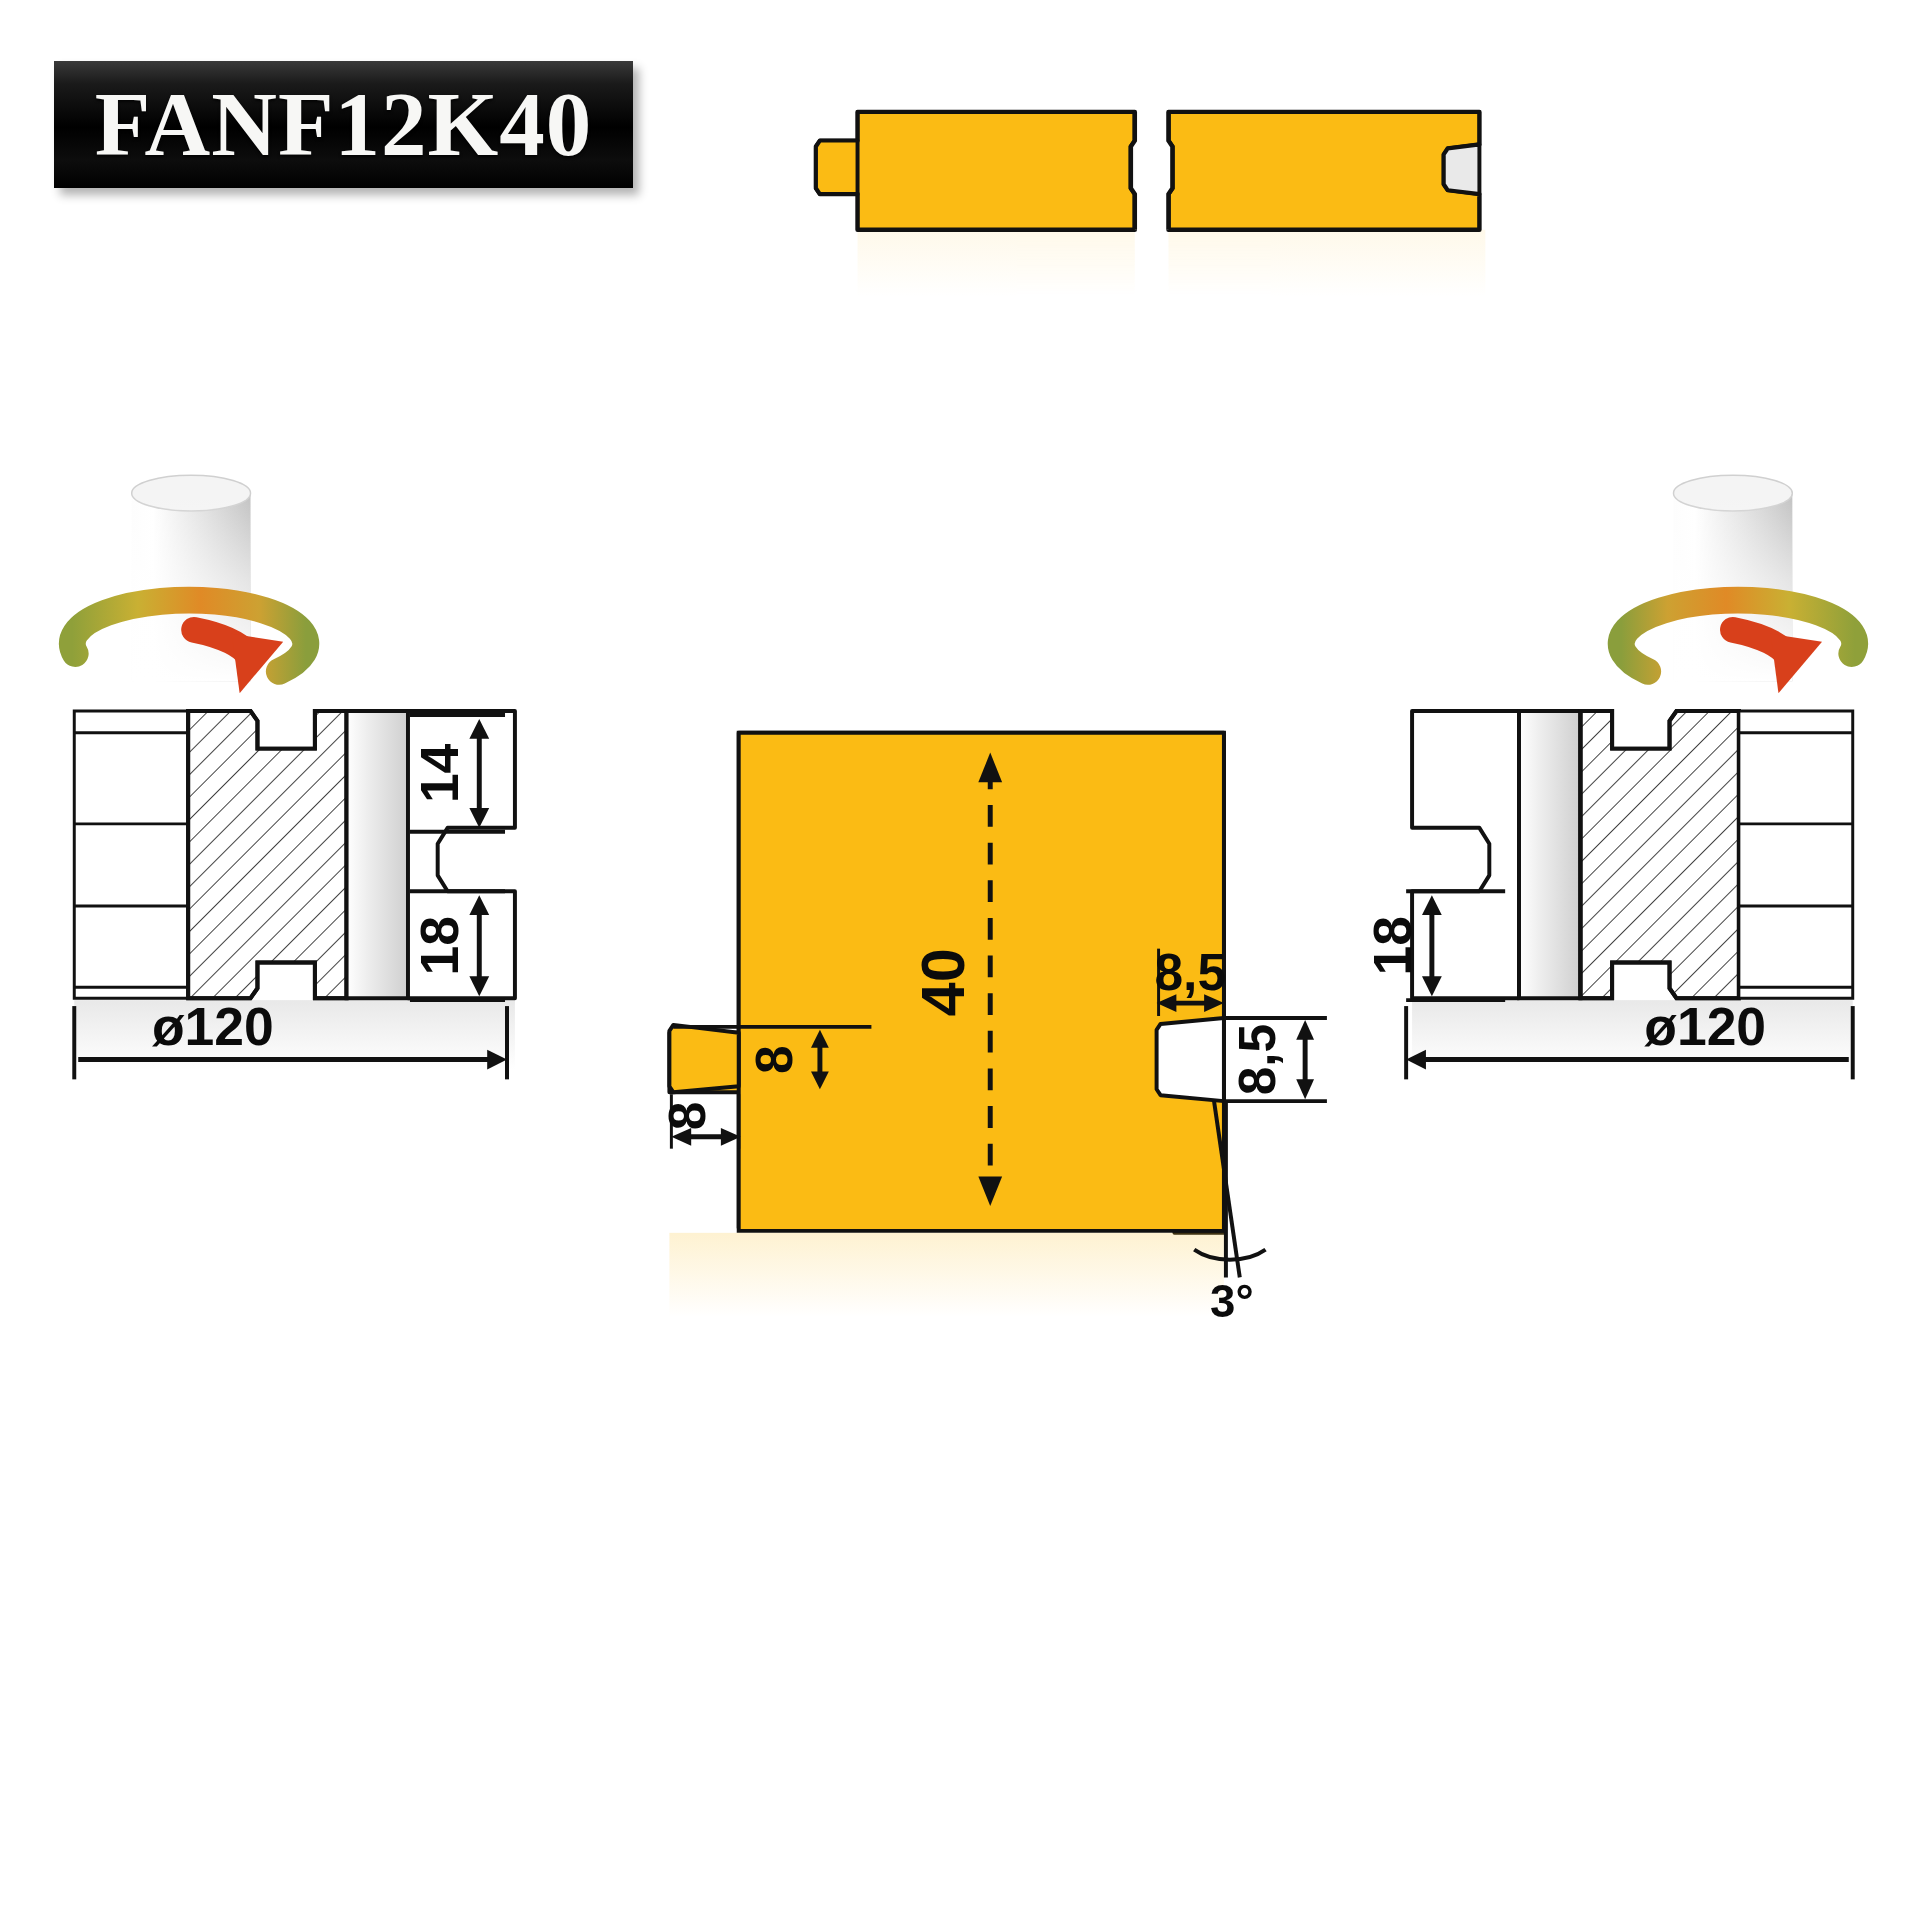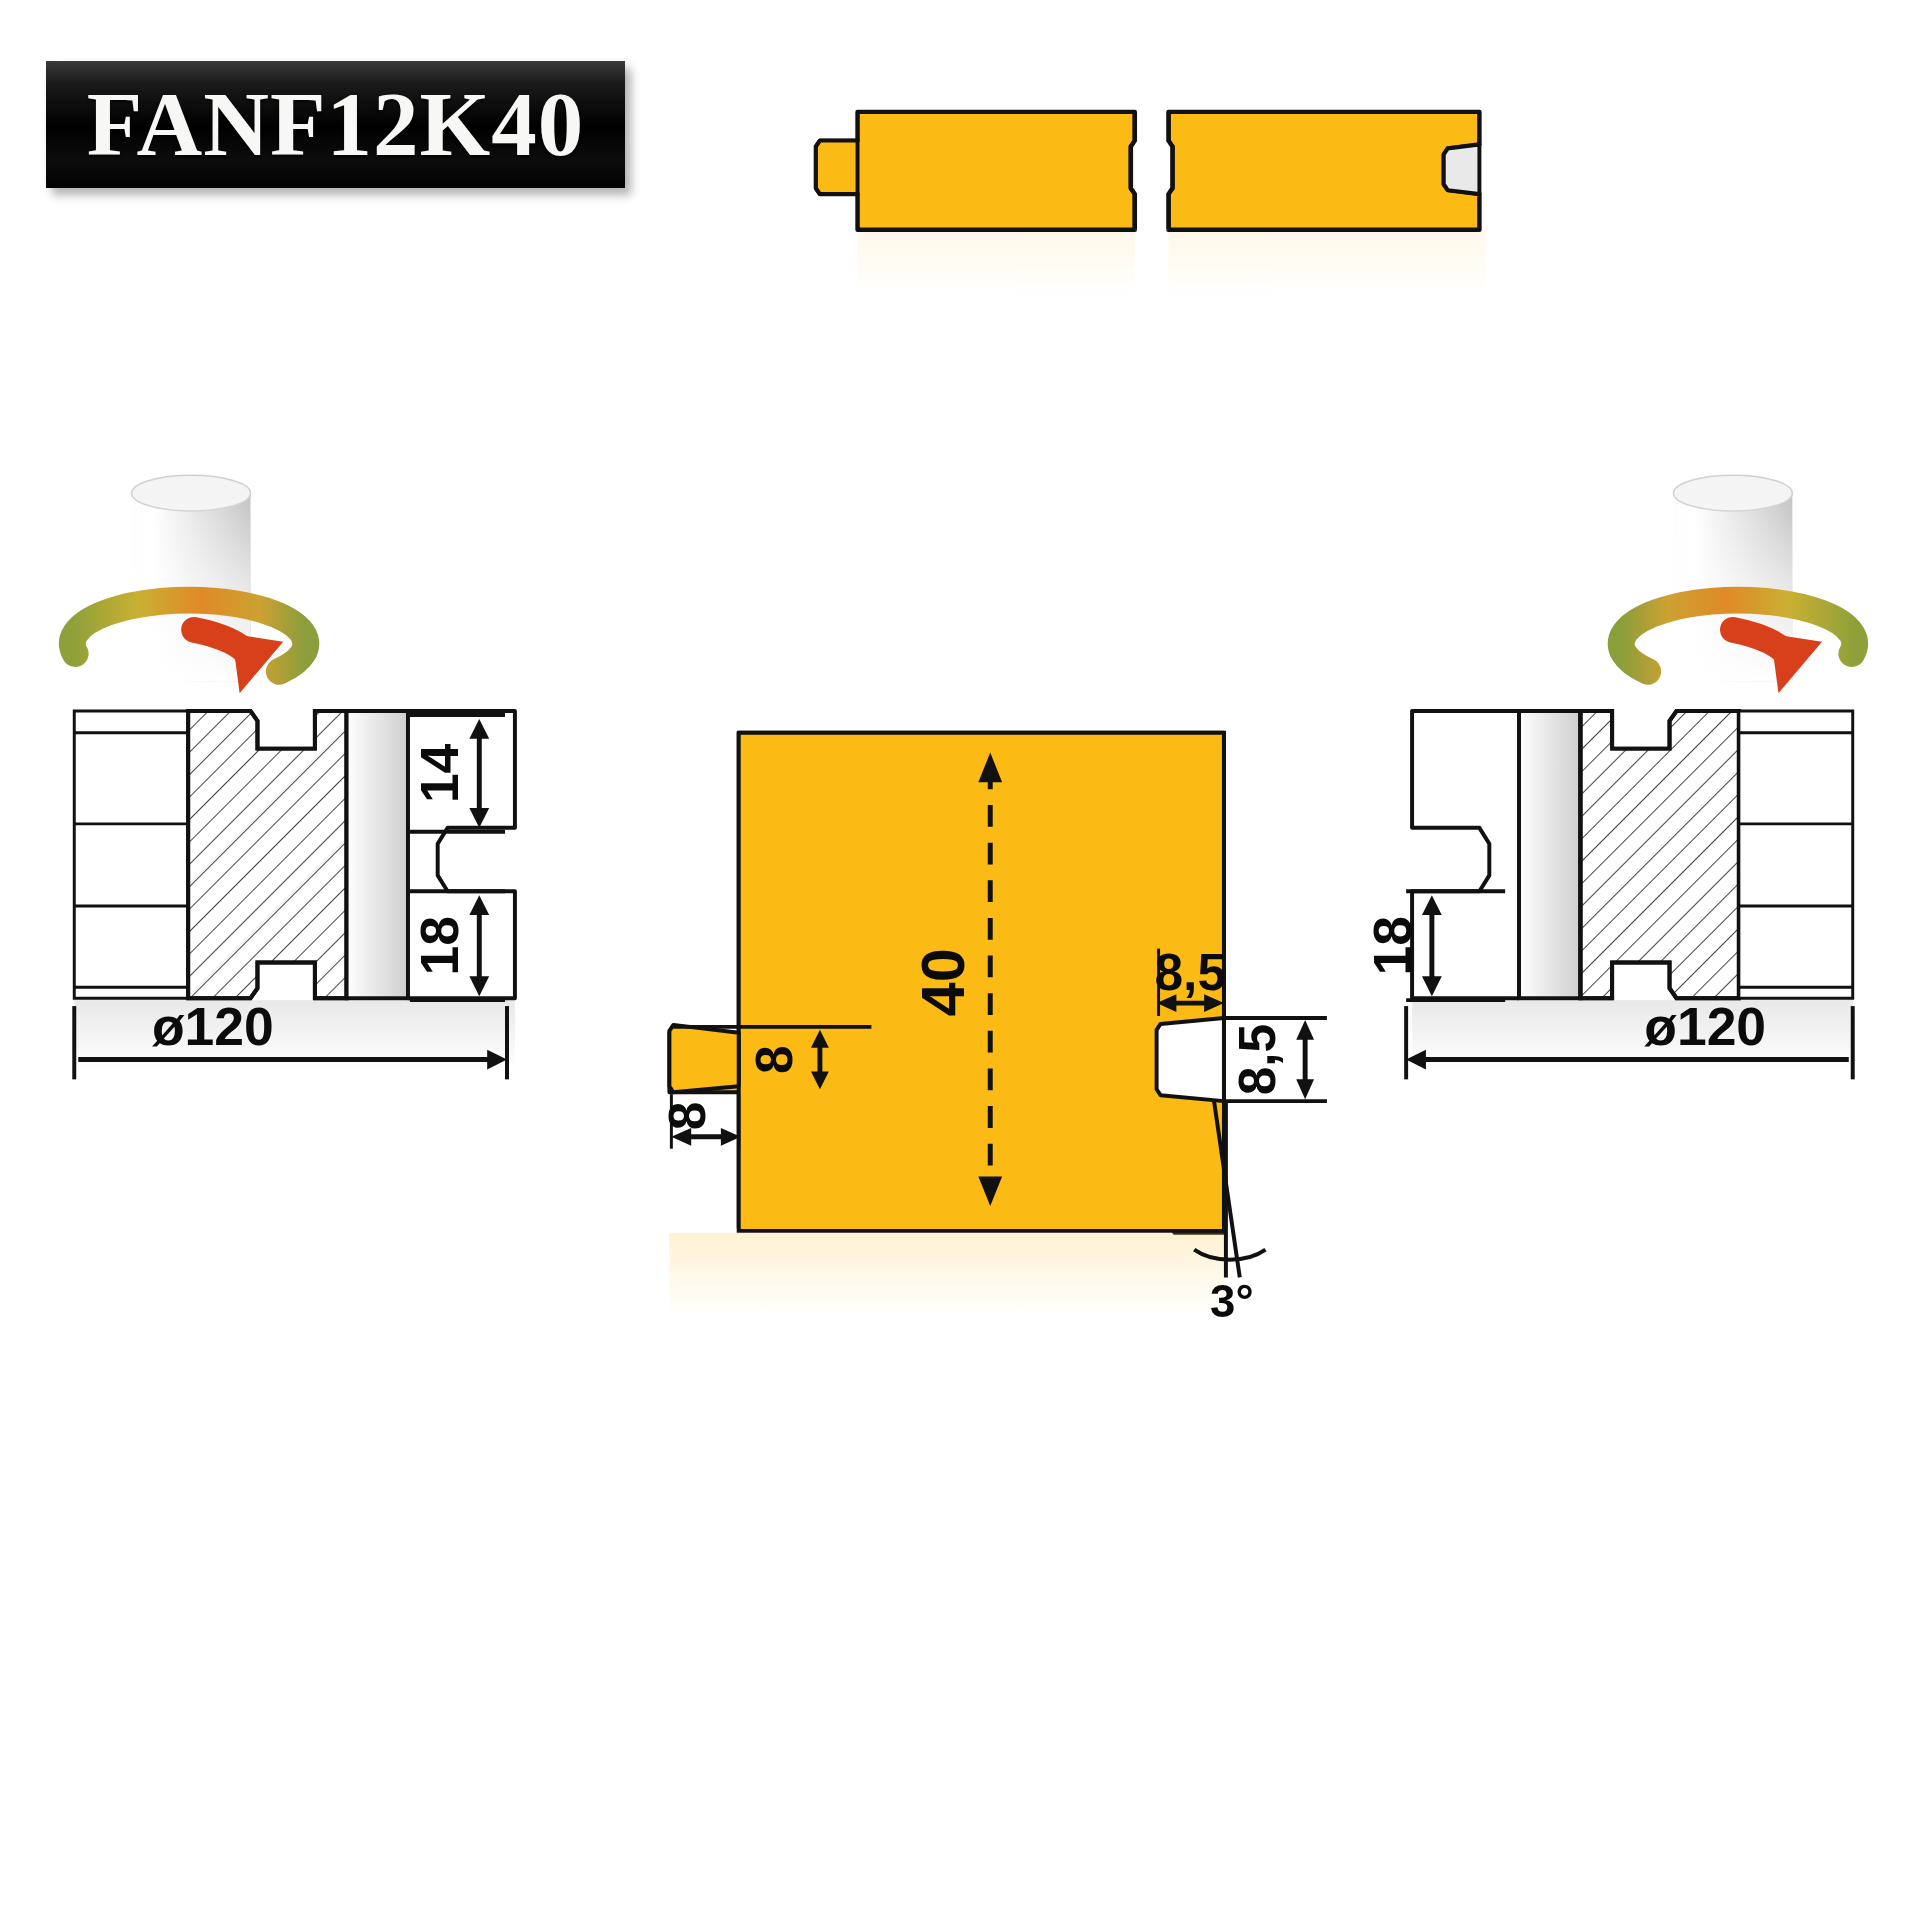--- a/index.html
+++ b/index.html
@@ -1,21 +1,21 @@
 <!DOCTYPE html>
 <html><head>
 <meta charset="utf-8">
 <style>
   html,body{margin:0;padding:0;background:#ffffff;}
   body{width:1927px;height:1927px;position:relative;overflow:hidden;
        font-family:"Liberation Sans", sans-serif;}
 
   
   #title-badge{
-    position:absolute;left:46px;top:61px;width:579px;height:127px;
+    position:absolute;left:54px;top:61px;width:579px;height:127px;
     background:linear-gradient(to bottom,#3a3a3a 0%,#1a1a1a 18%,#000000 52%,#0d0d0d 78%,#000000 100%);
     box-shadow:6px 7px 9px rgba(0,0,0,.30);
     display:flex;align-items:center;justify-content:center;
   }
   #title-badge .txt{
     font-family:"Liberation Serif", serif;
     font-weight:700;color:#f7f7f5;font-size:91px;letter-spacing:1px;
     line-height:1;text-shadow:0 2px 3px rgba(0,0,0,.8);
     white-space:nowrap;
   }

